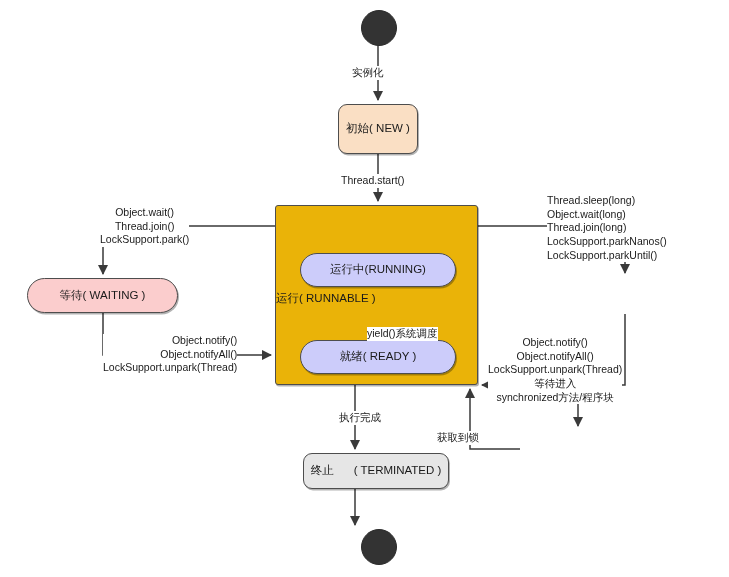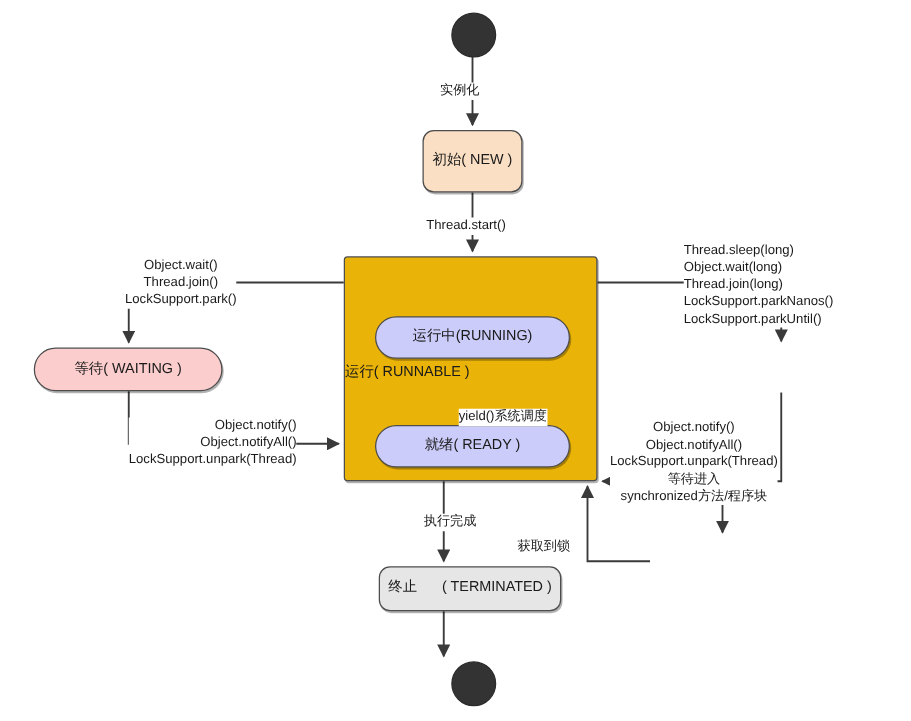--- a/index.html
+++ b/index.html
@@ -78,21 +78,21 @@
     text-align:center;
   }
   .lbl-instantiate{left:352px;top:66px;}
   .lbl-threadstart{left:341px;top:174px;}
   .lbl-wait-left{left:100px;top:206px;text-align:center;}
   .lbl-notify-left{left:103px;top:334px;text-align:right;}
   .lbl-timed-in{left:512px;top:194px;text-align:left;margin-left:35px;}
   .lbl-notify-right{left:488px;top:336px;text-align:center;}
   .lbl-yield{left:367px;top:303px;margin-top:24px;}
   .lbl-finish{left:339px;top:411px;}
-  .lbl-getlock{left:414px;top:431px;}
+  .lbl-getlock{left:437px;top:431px;}
 </style>
 </head>
 <body>
 
 <div id="diagram-root">
 
   <svg id="wires" xmlns="http://www.w3.org/2000/svg">
     <defs>
       <marker id="arrow" viewBox="0 0 10 10" refX="9" refY="5" markerWidth="7" markerHeight="7" orient="auto-start-reverse">
         <path d="M 0 0 L 10 5 L 0 10 z" fill="#3a3a3a"></path>

